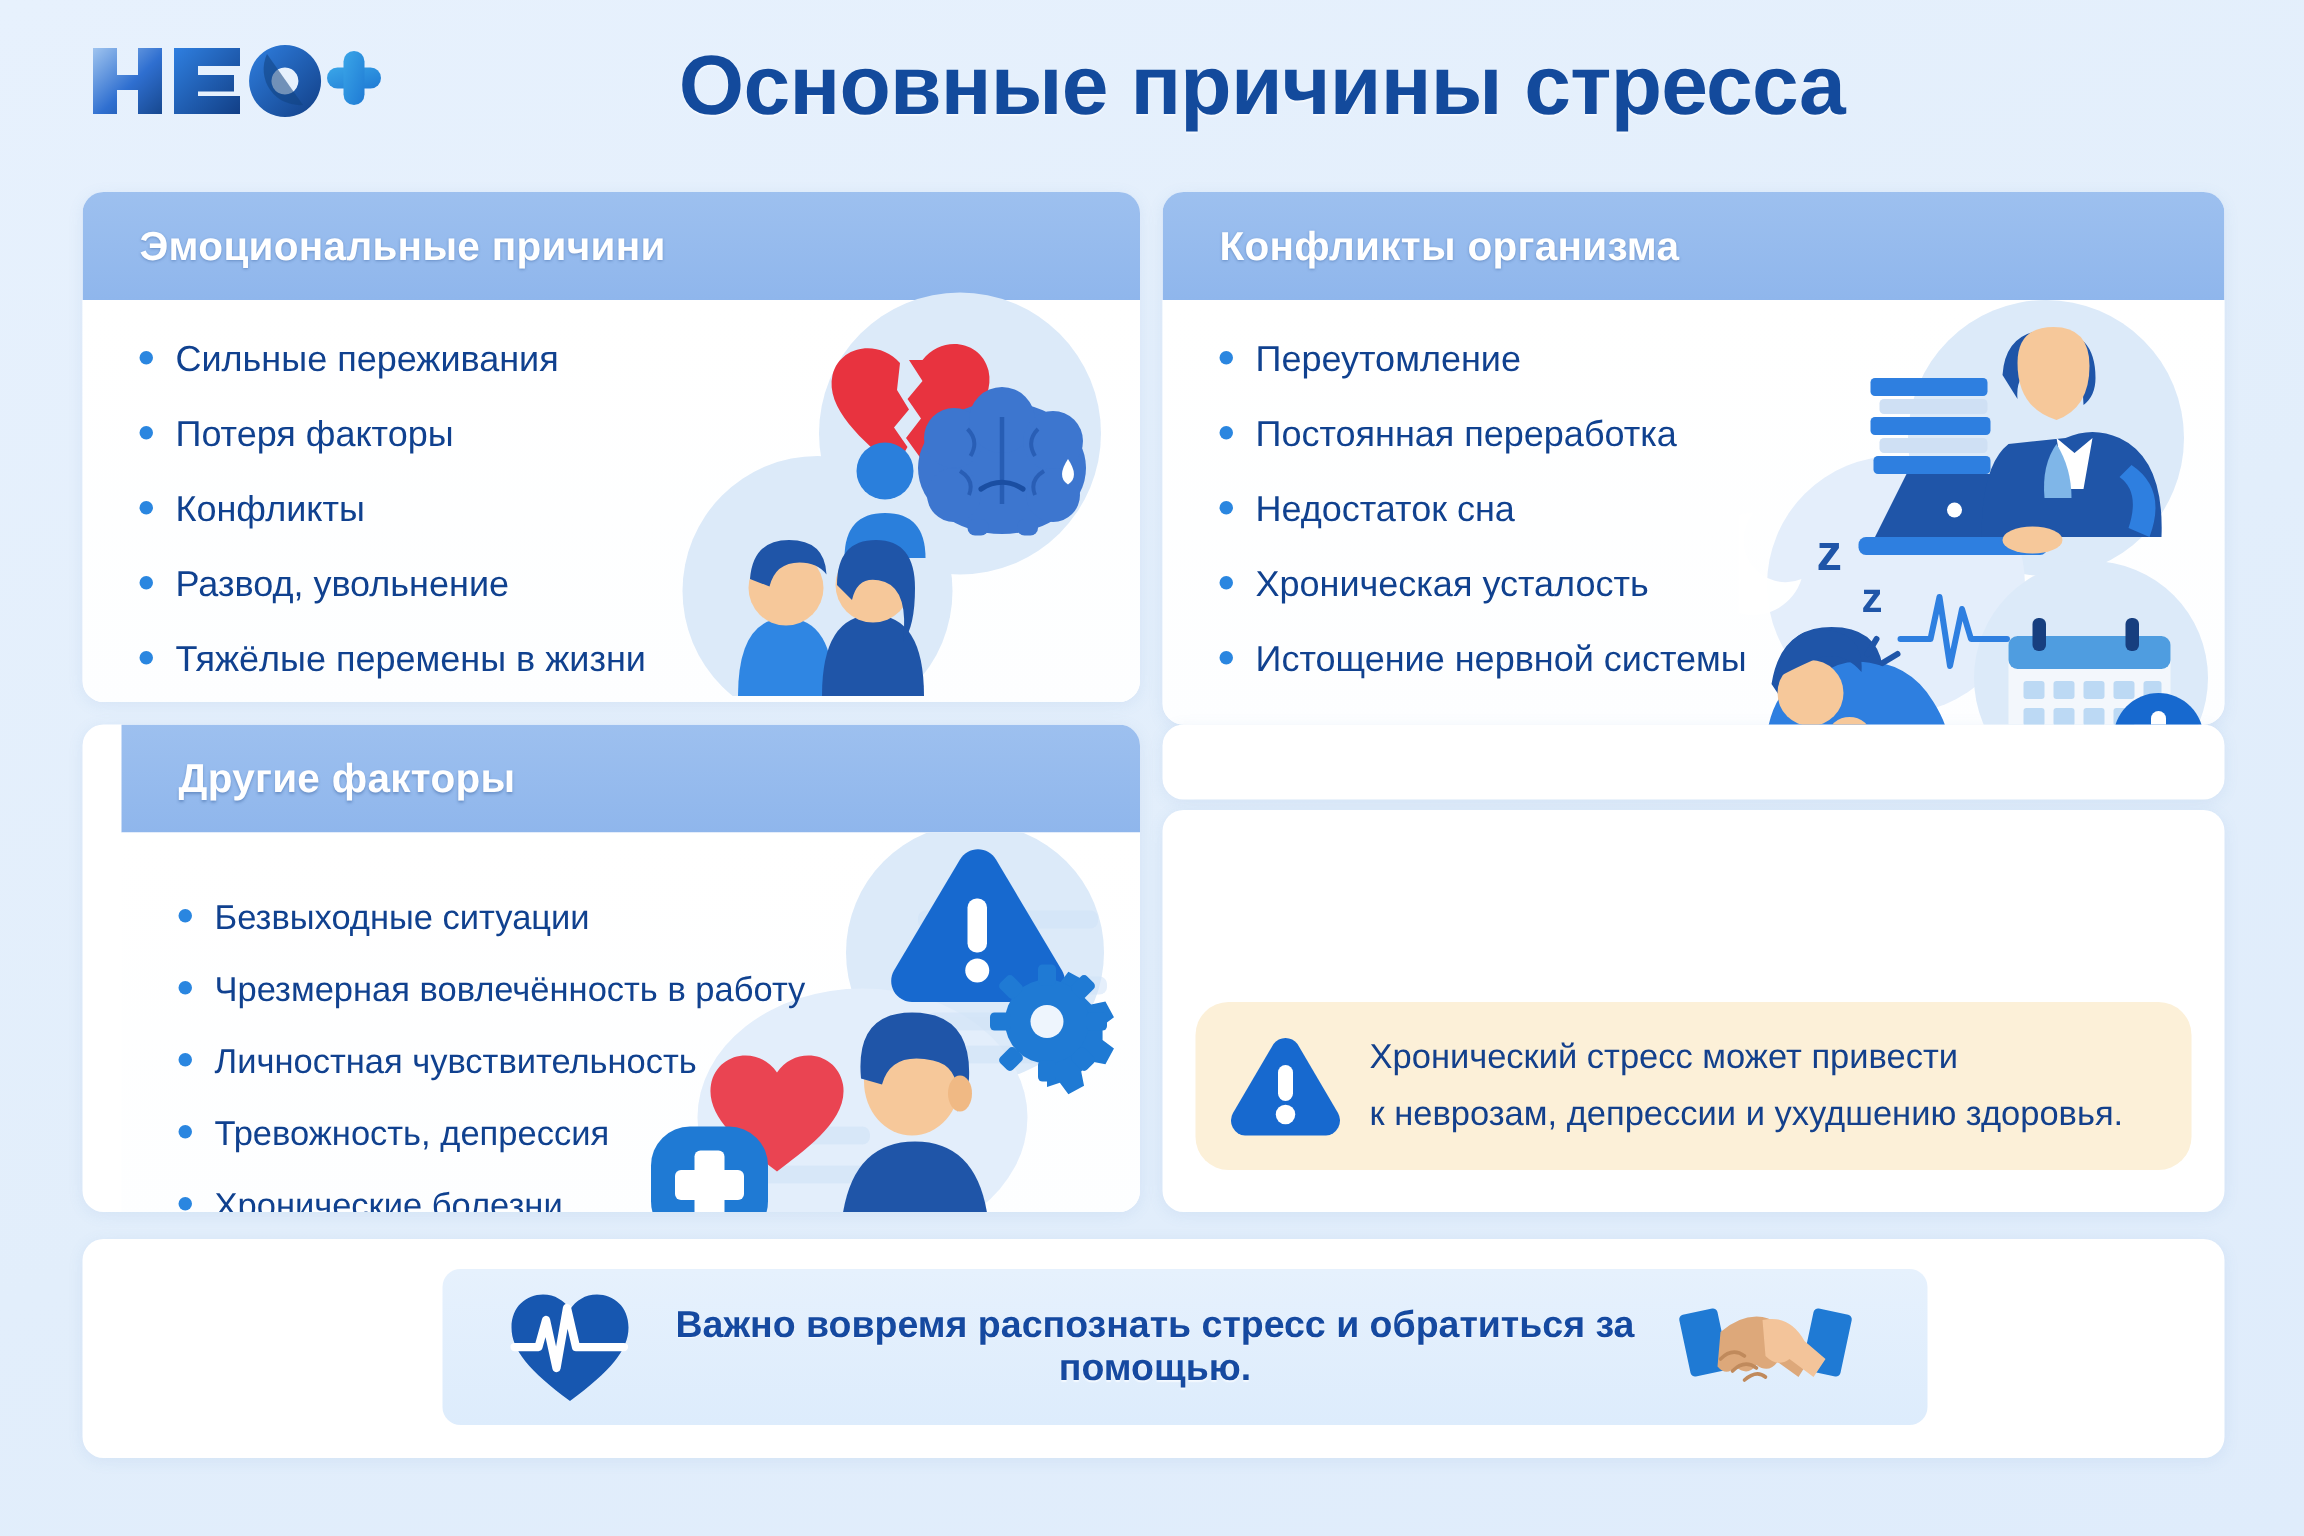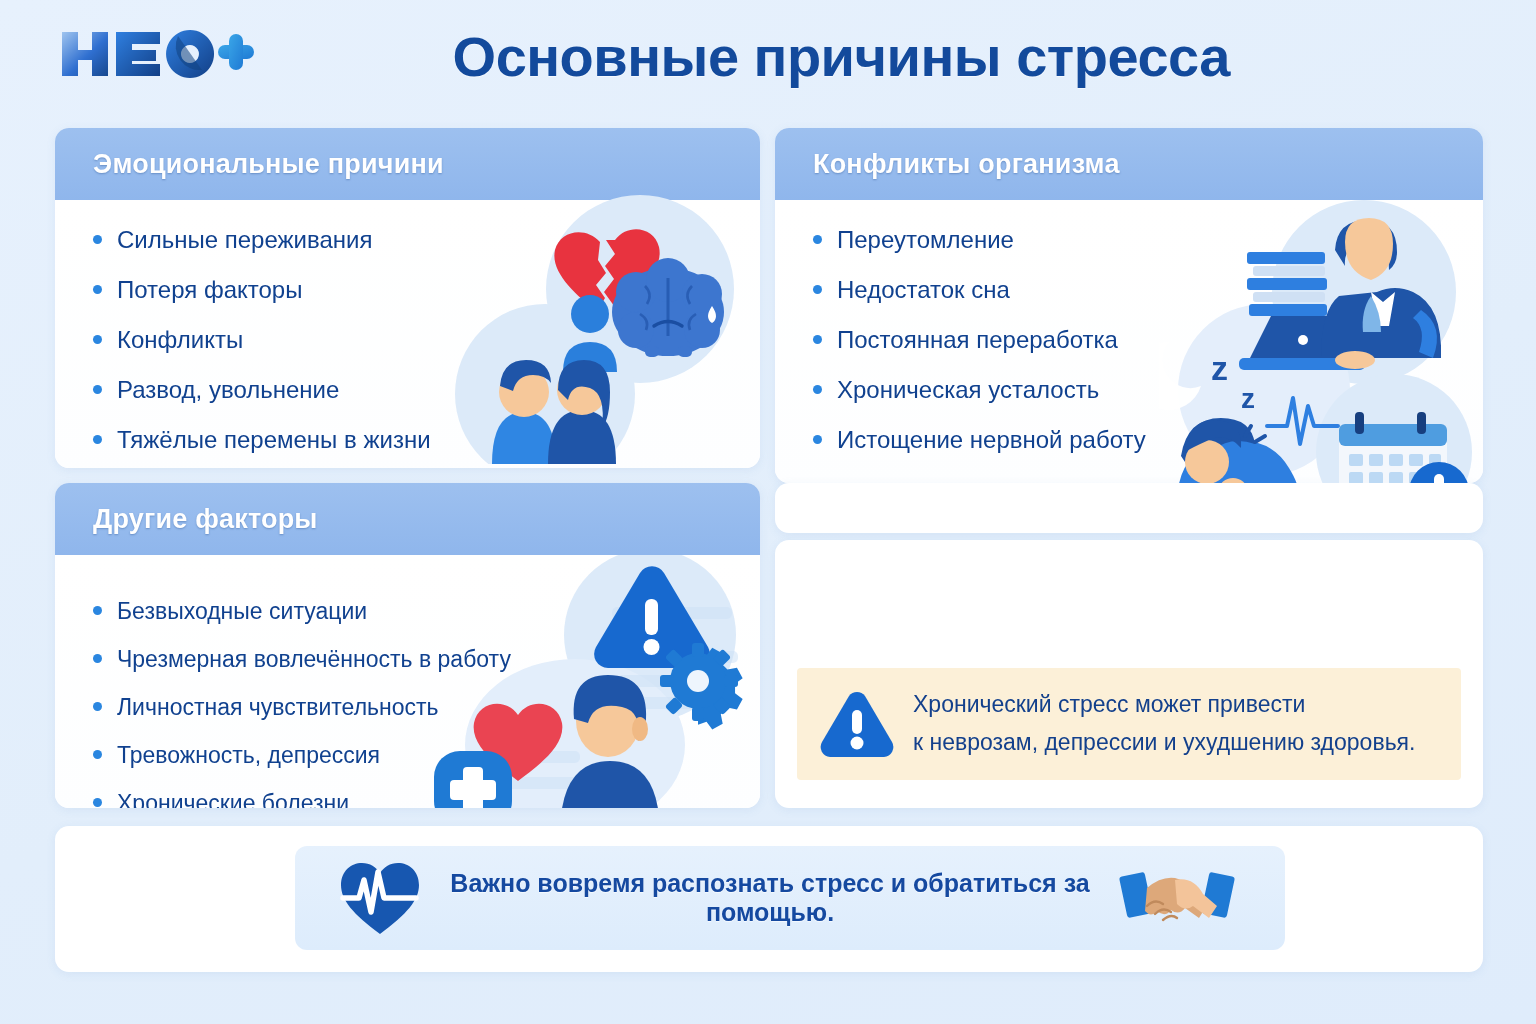--- a/index.html
+++ b/index.html
@@ -70,41 +70,41 @@
   ul.bullets.tight li { margin-bottom: 21px; font-size: 23px; margin-top: 17px; }
   .dot {
     width: 9px; height: 9px; border-radius: 50%;
     background: #2a86e0; margin-right: 15px;
     flex: 0 0 auto; transform: translateY(-4px);
   }
 
   
   #card-emotional { left: 55px;  top: 128px; width: 705px; height: 340px; }
   #card-overload  { left: 775px; top: 128px; width: 708px; height: 355px; }
-  #card-other     { left: 55px;  top: 483px; width: 705px; height: 325px; }
+  #card-other     { left: 55px;  top: 483px; width: 705px; height: 325px; padding-left: 26px; }
   #card-blank-r   { left: 775px; top: 483px; width: 708px; height: 50px;  }
   #card-warning   { left: 775px; top: 540px; width: 708px; height: 268px; }
   #card-footer    { left: 55px;  top: 826px; width: 1428px; height: 146px; }
 
   
   .illus { position: absolute; pointer-events: none; z-index: 1; }
 
   
   #illus-emotional { right: 0px; top: -6px; width: 320px; height: 270px; }
   
   #illus-overload  { right: -6px; top: 0px; width: 330px; height: 330px; }
   
   #illus-other     { right: 0px; top: 0px; width: 360px; height: 280px; }
 
   
   .warnbox {
     position: absolute; left: 22px; top: 128px;
     width: 664px; height: 112px;
     background: #fcf0d8;
-    border-radius: 4px;
+    border-radius: 22px;
     display: flex; align-items: center;
     padding-left: 22px;
   }
   .warn-text {
     margin-left: 18px;
     color: #13408c;
     font-size: 23px;
     font-weight: 500;
     line-height: 1.65;
   }
@@ -323,33 +323,33 @@
         </svg>
       </div>
 
       <ul class="bullets">
         <li>
             <span class="dot"></span>
             <span>Переутомление</span>
           </li>
         <li>
             <span class="dot"></span>
+            <span>Постоянная переработка</span>
+          </li>
+        <li>
+            <span class="dot"></span>
             <span>Недостаток сна</span>
           </li>
         <li>
             <span class="dot"></span>
-            <span>Постоянная переработка</span>
-          </li>
-        <li>
-            <span class="dot"></span>
             <span>Хроническая усталость</span>
           </li>
         <li>
             <span class="dot"></span>
-            <span>Истощение нервной работу</span>
+            <span>Истощение нервной системы</span>
           </li>
       </ul>
     </div>
   </div>
 
   <div class="card" id="card-other">
     <div class="card-head">
       <span class="card-head-text">Другие факторы</span>
     </div>
     <div class="card-body">

